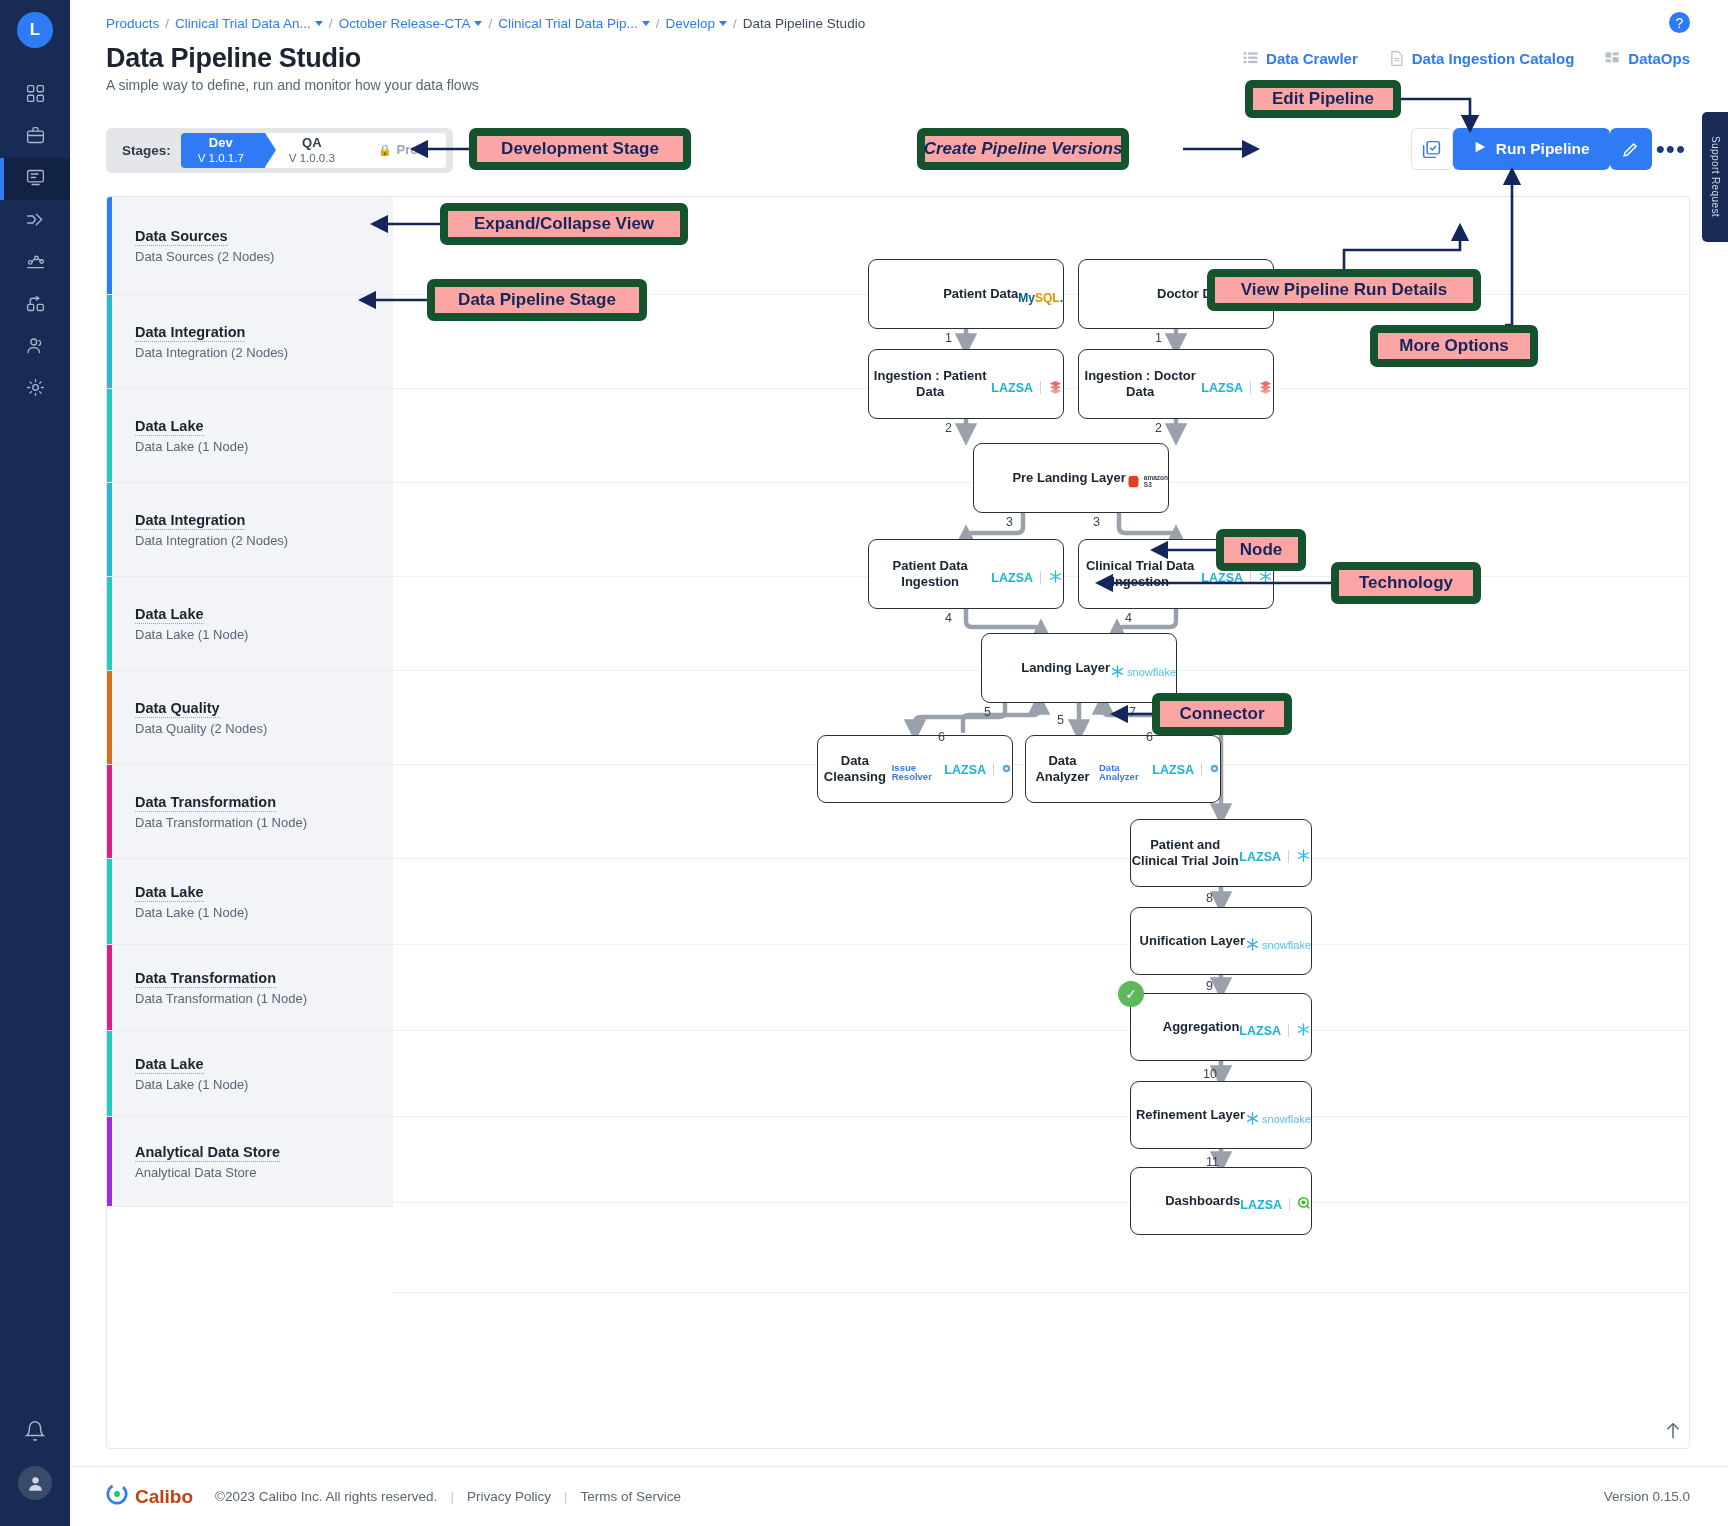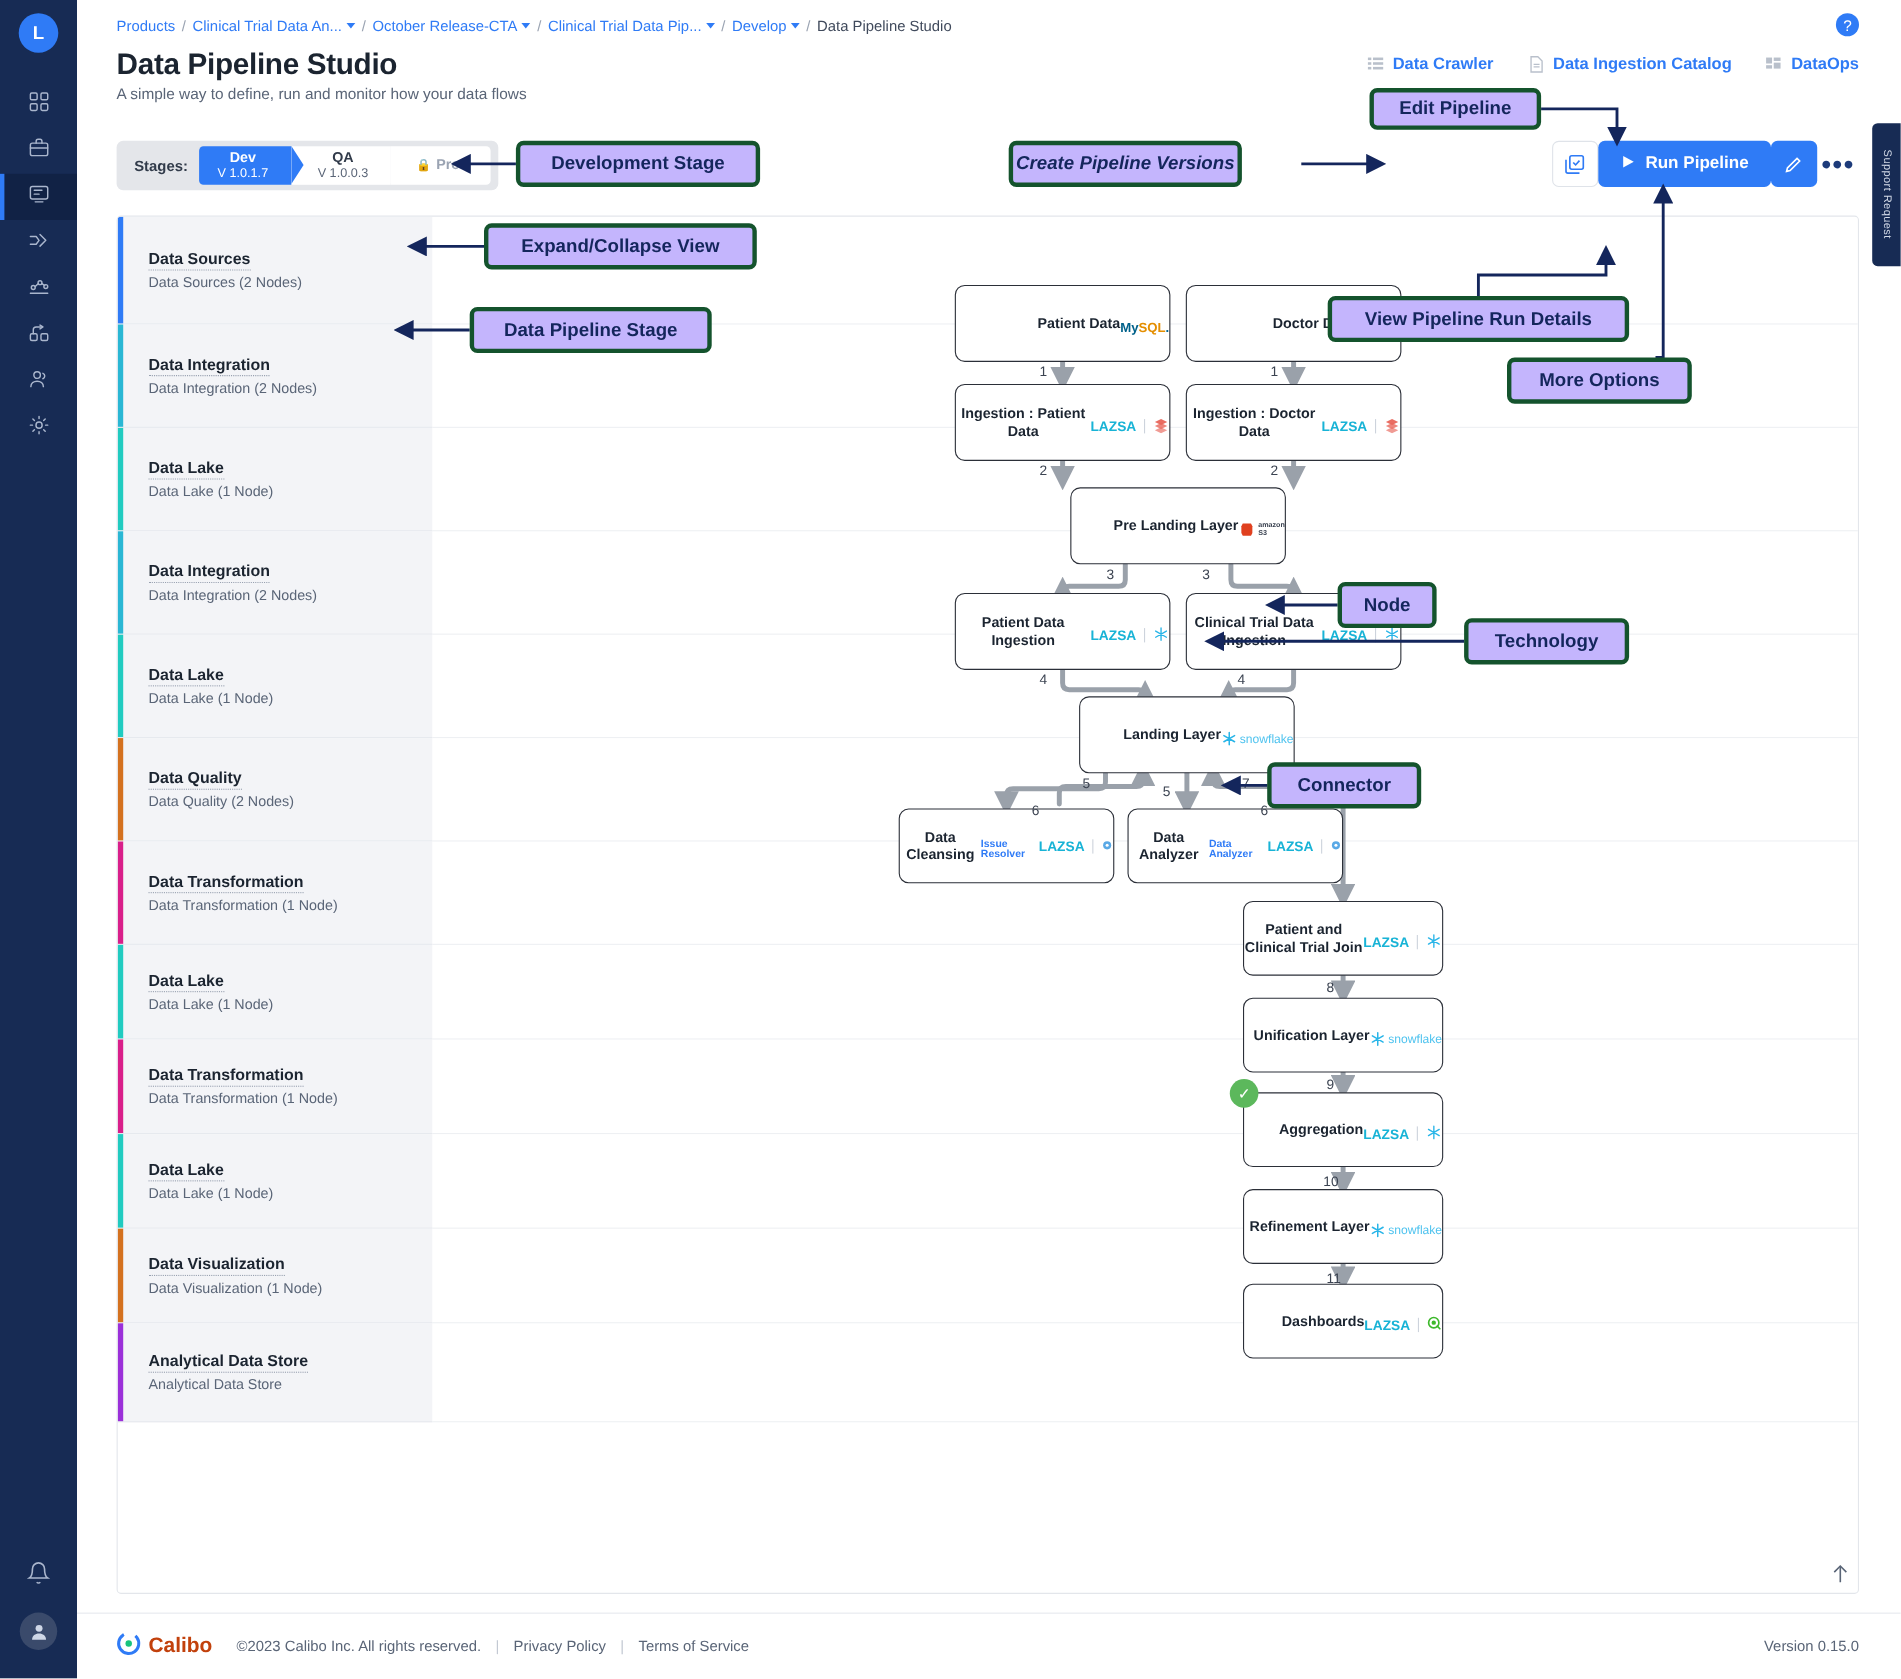--- a/index.html
+++ b/index.html
@@ -156,21 +156,21 @@
   .node .techsub { font-size: 9.5px; font-weight: bold; color: #2f7bf6; margin-top: 6px; line-height: 1;}
   .node .divider { width: 1px; height: 13px; background: #cdd3dc; }
   .badge-ok {
     position: absolute; left: -13px; top: -13px; width: 26px; height: 26px; border-radius: 50%;
     background: #5cb85c; color: #fff; display: flex; align-items: center; justify-content: center; font-size: 14px;
   }
   .conn-num { position: absolute; font-size: 12.5px; color: #3b4351; }
 
   
   .anno {
-    position: absolute; background: #c4b5fd; border: 4px solid #14532d; border-radius: 7px;
+    position: absolute; background: #fca5a5; border: 8px solid #14532d; border-radius: 7px;
     color: #14265c; font-size: 17px; font-weight: bold; display: flex; align-items: center; justify-content: center;
     padding: 0 20px; white-space: nowrap;
   }
 
   
   .footer {
     position: absolute; left: 70px; right: 0; bottom: 0; height: 60px; background: #fff;
     border-top: 1px solid #e6e9ee; display: flex; align-items: center; padding: 0 38px 0 36px;
   }
   .brand { display: flex; align-items: center; gap: 7px; font-size: 19px; font-weight: bold; color: #c2410c; }
@@ -397,24 +397,20 @@
             <div class="stage-name">Data Lake</div>
             <div class="stage-sub">Data Lake (1 Node)</div>
           </div>
           <div class="stage-row" style="--c: #d91f8a; height: 86px;">
             <div class="stage-name">Data Transformation</div>
             <div class="stage-sub">Data Transformation (1 Node)</div>
           </div>
           <div class="stage-row" style="--c: #21cbc0; height: 86px;">
             <div class="stage-name">Data Lake</div>
             <div class="stage-sub">Data Lake (1 Node)</div>
-          </div>
-          <div class="stage-row" style="--c: #d4711f; height: 86px;">
-            <div class="stage-name">Data Visualization</div>
-            <div class="stage-sub">Data Visualization (1 Node)</div>
           </div>
           <div class="stage-row" style="--c: #9b30d9; height: 90px;">
             <div class="stage-name">Analytical Data Store</div>
             <div class="stage-sub">Analytical Data Store</div>
           </div>
         </div>
       <div class="grid-col" id="grid-col">
           <div class="grid-row" style="height: 98px;"></div>
           <div class="grid-row" style="height: 94px;"></div>
           <div class="grid-row" style="height: 94px;"></div>

